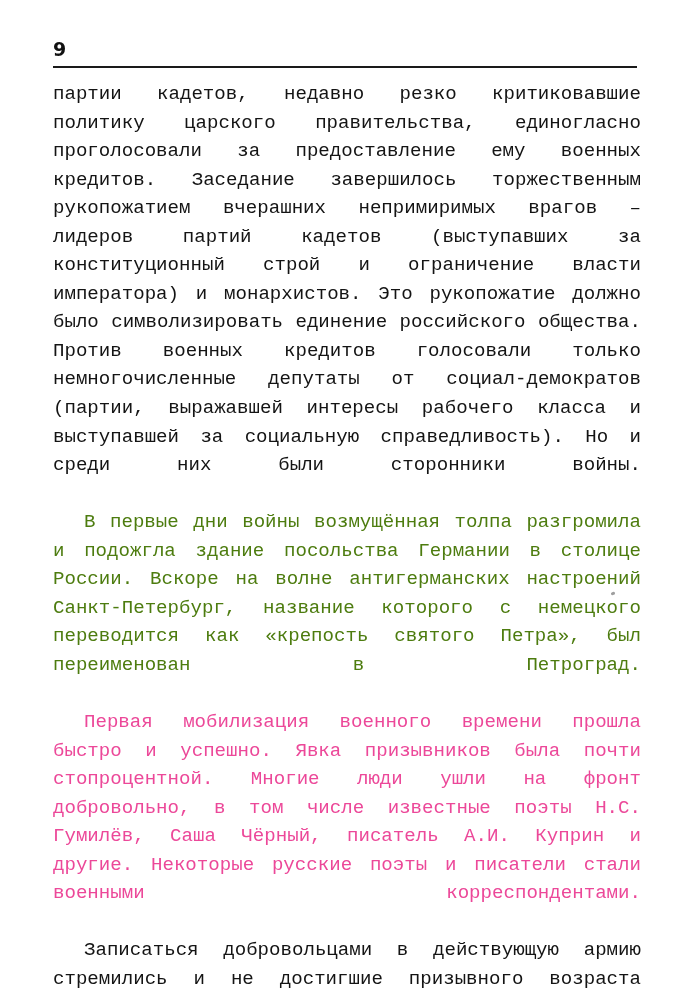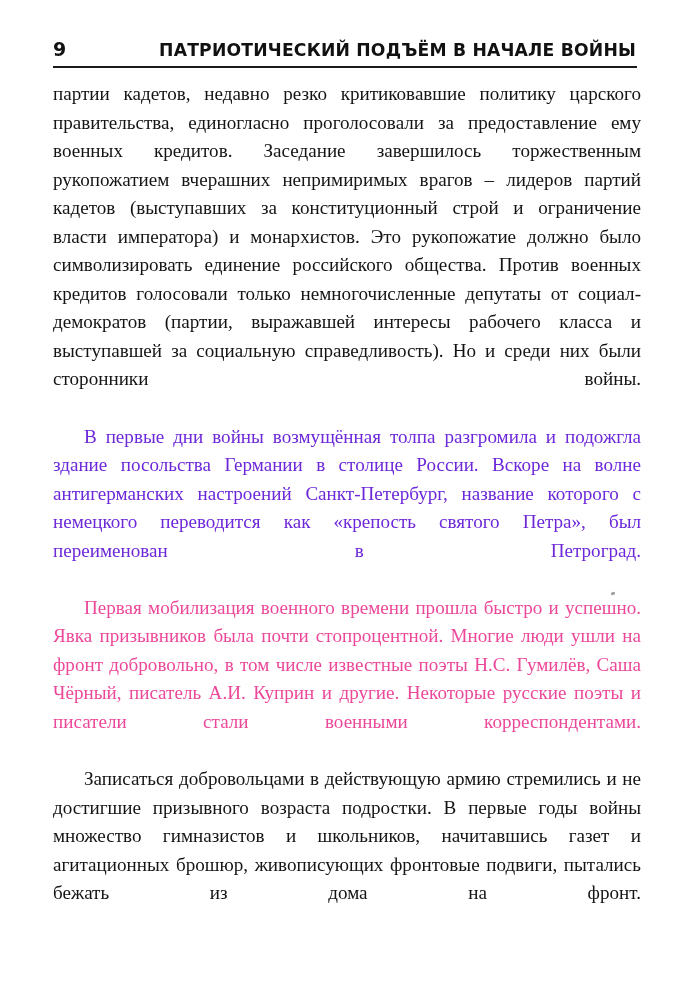--- a/index.html
+++ b/index.html
@@ -68,21 +68,21 @@
   
   .text-column {
     position: absolute;
     left: 53px;
     top: 80px;
     width: 588px;
   }
 
   .para {
     margin: 0;
-    font-family: Liberation Serif, serif;
+    font-family: Liberation Mono, monospace;
     font-size: 19.1px;
     line-height: 28.55px;
     color: #141414;
     text-align: justify;
     text-justify: inter-word;
     text-indent: 31px;
     hyphens: manual;
     -webkit-hyphens: manual;
     word-spacing: 0.1px;
   }
@@ -111,30 +111,29 @@
     opacity: 0.85;
   }
 </style>
 </head>
 <body style="background: rgb(255, 255, 255);">
 
 <div class="page" style="background: rgb(255, 255, 255);">
 
   <div class="running-head">
     <span class="folio">9</span>
-    <span class="head-title">ПАТРИОТИЧЕСКИЙ ПОДЪЁМ В НАЧАЛЕ ВОЙНЫ</span>
   </div>
 
   <div class="head-rule" style="background: rgb(26, 26, 26);"></div>
 
   <div class="text-column">
 
     <p class="para no-indent" style="color: rgb(20, 20, 20);">партии кадетов, недавно резко критиковавшие политику царского правительства, единогласно проголосовали за предоставление ему военных кредитов. Заседание завершилось торжественным рукопожатием вчерашних непримиримых врагов – лидеров партий кадетов (выступавших за конституционный строй и ограничение власти императора) и монархистов. Это рукопожатие должно было символизировать единение российского общества. Против военных кредитов голосовали только немногочисленные депутаты от социал-демократов (партии, выражавшей интересы рабочего класса и выступавшей за социальную справедливость). Но и среди них были сторонники войны.</p>
 
-    <p class="para" style="color: #6d28d9;">В первые дни войны возмущённая толпа разгромила и подожгла здание посольства Германии в столице России. Вскоре на волне антигерманских настроений Санкт-Петербург, название которого с немецкого переводится как «крепость святого Петра», был переименован в Петроград.</p>
+    <p class="para" style="color: #4d7c0f;">В первые дни войны возмущённая толпа разгромила и подожгла здание посольства Германии в столице России. Вскоре на волне антигерманских настроений Санкт-Петербург, название которого с немецкого переводится как «крепость святого Петра», был переименован в Петроград.</p>
 
     <p class="para" style="color: #ec4899;">Первая мобилизация военного времени прошла быстро и успешно. Явка призывников была почти стопроцентной. Многие люди ушли на фронт добровольно, в том числе известные поэты Н.С. Гумилёв, Саша Чёрный, писатель А.И. Куприн и другие. Некоторые русские поэты и писатели стали военными корреспондентами.</p>
 
     <p class="para" style="color: rgb(20, 20, 20);">Записаться добровольцами в действующую армию стремились и не достигшие призывного возраста подростки. В первые годы войны множество гимназистов и школьников, начитавшись газет и агитационных брошюр, живописующих фронтовые подвиги, пытались бежать из дома на фронт.</p>
 
   </div>
 
   <div class="scan-speck"></div>
 
 </div>

